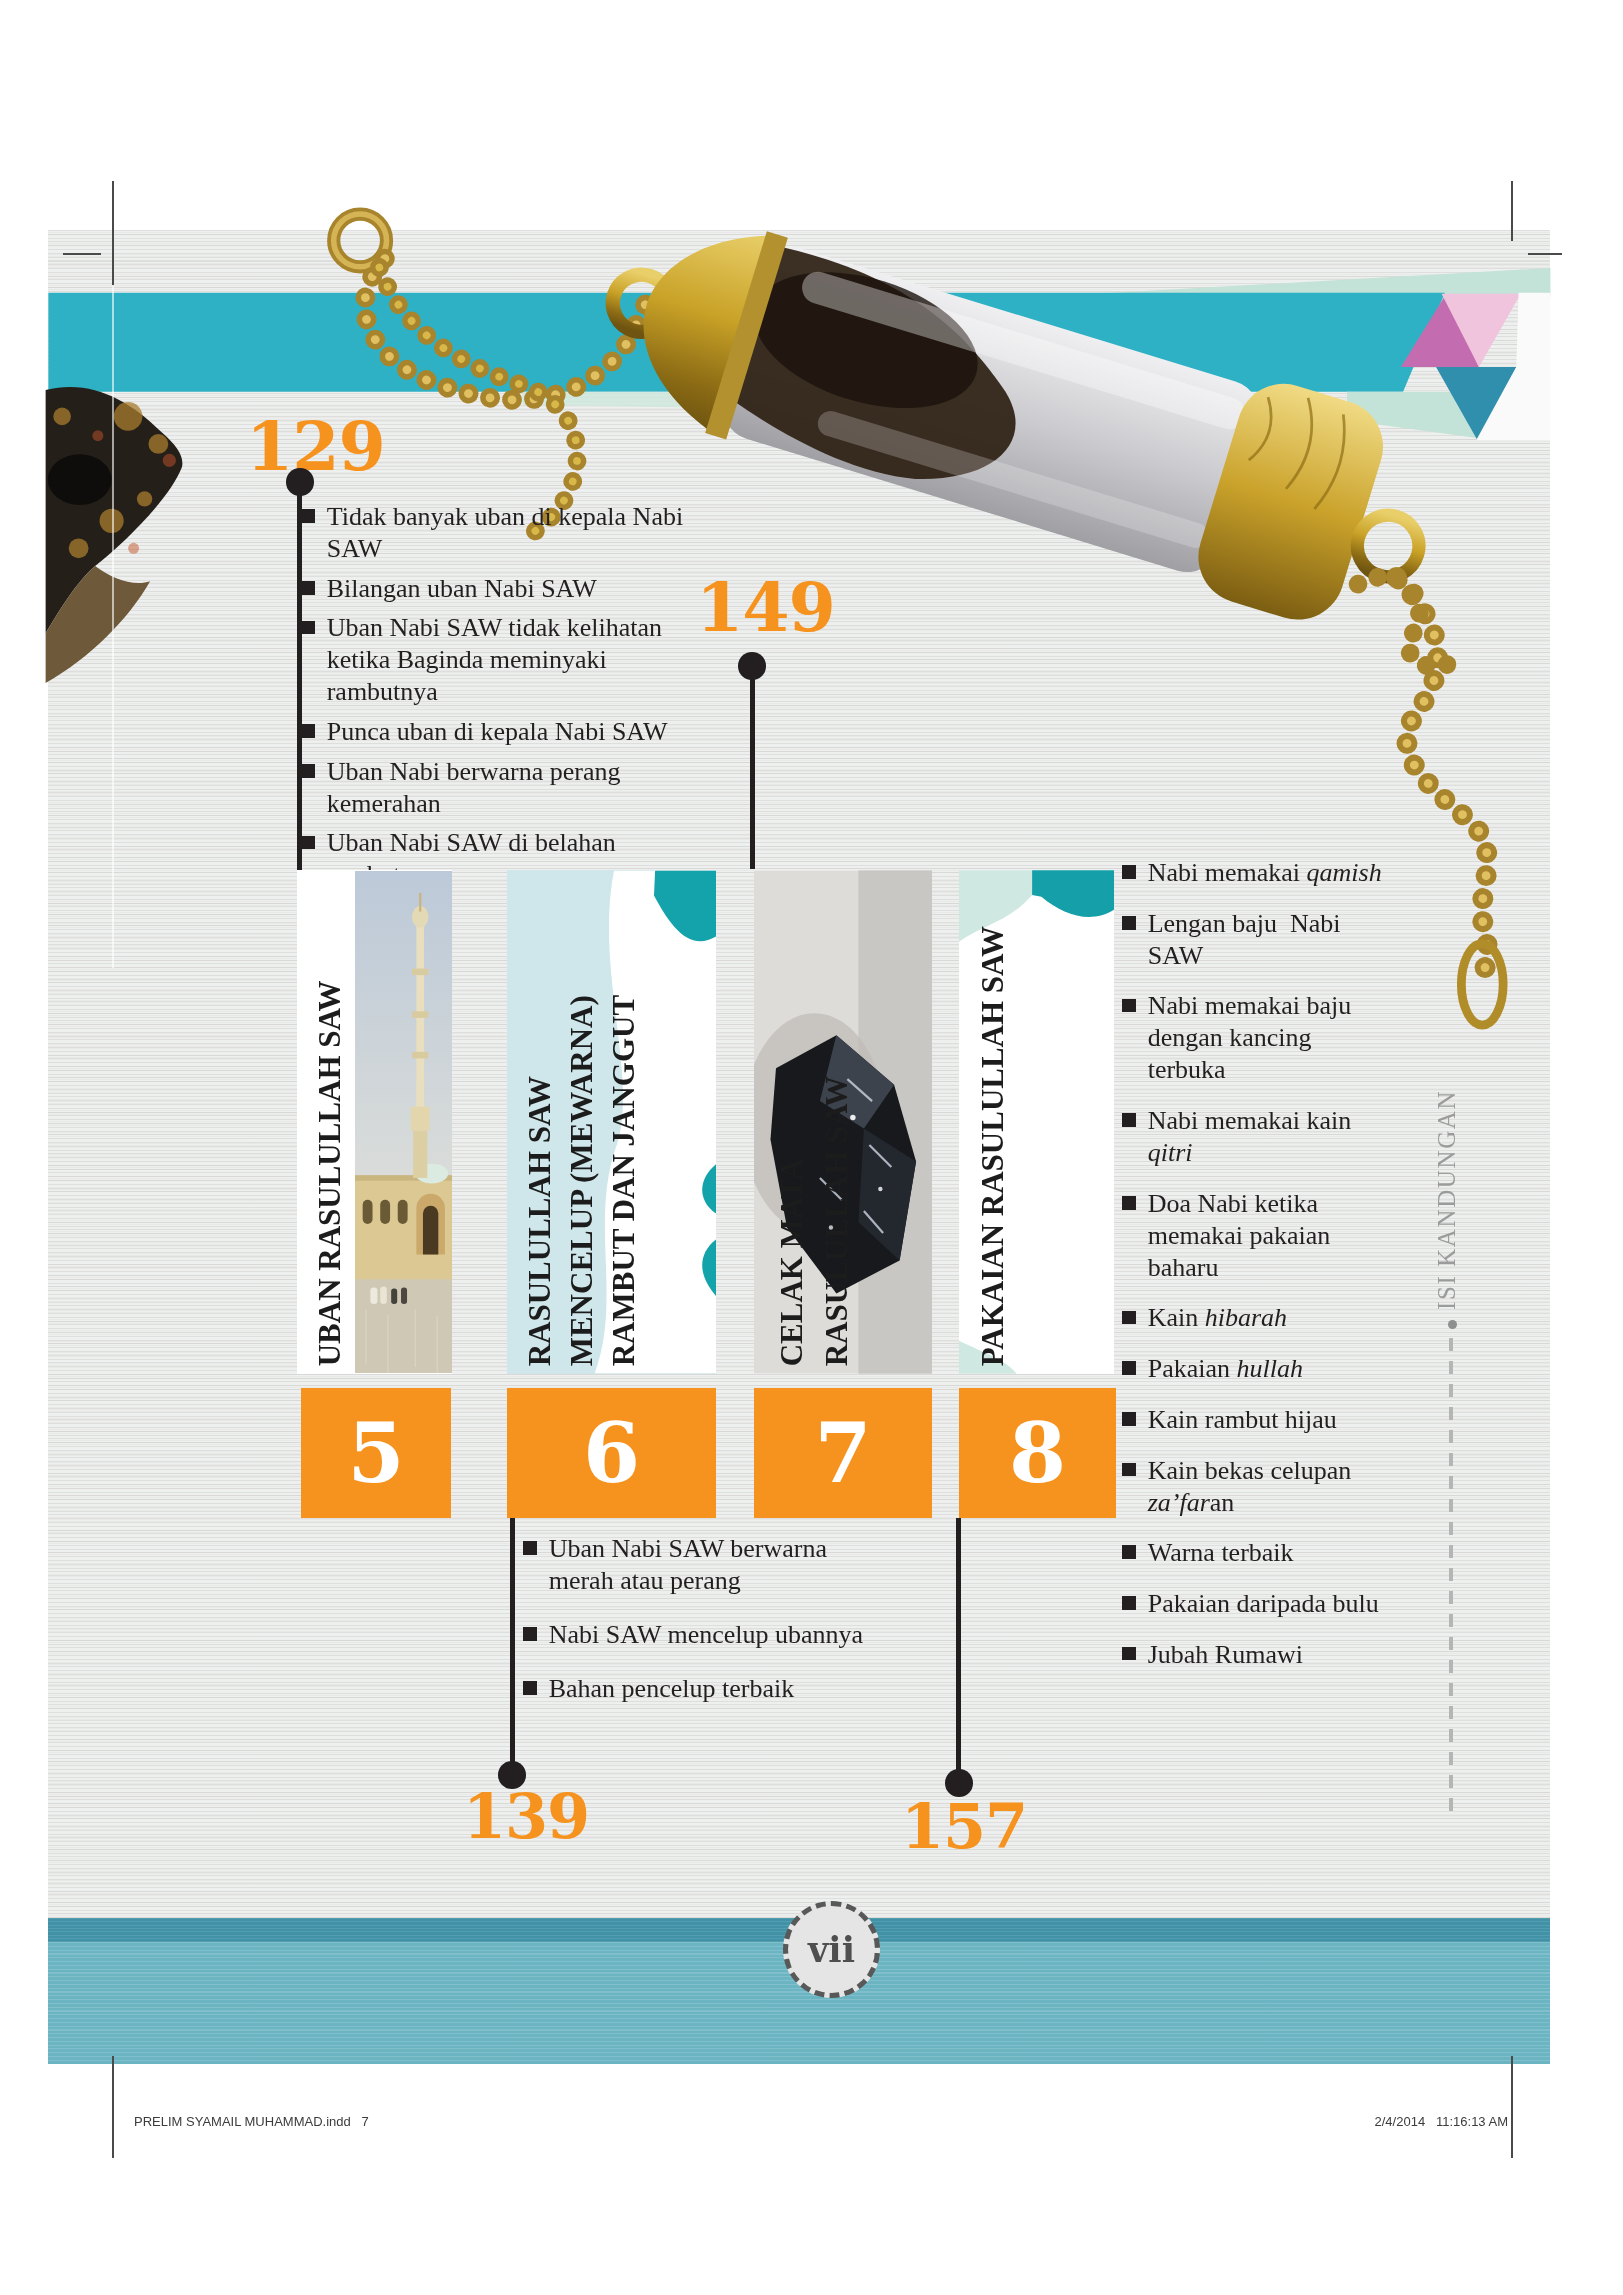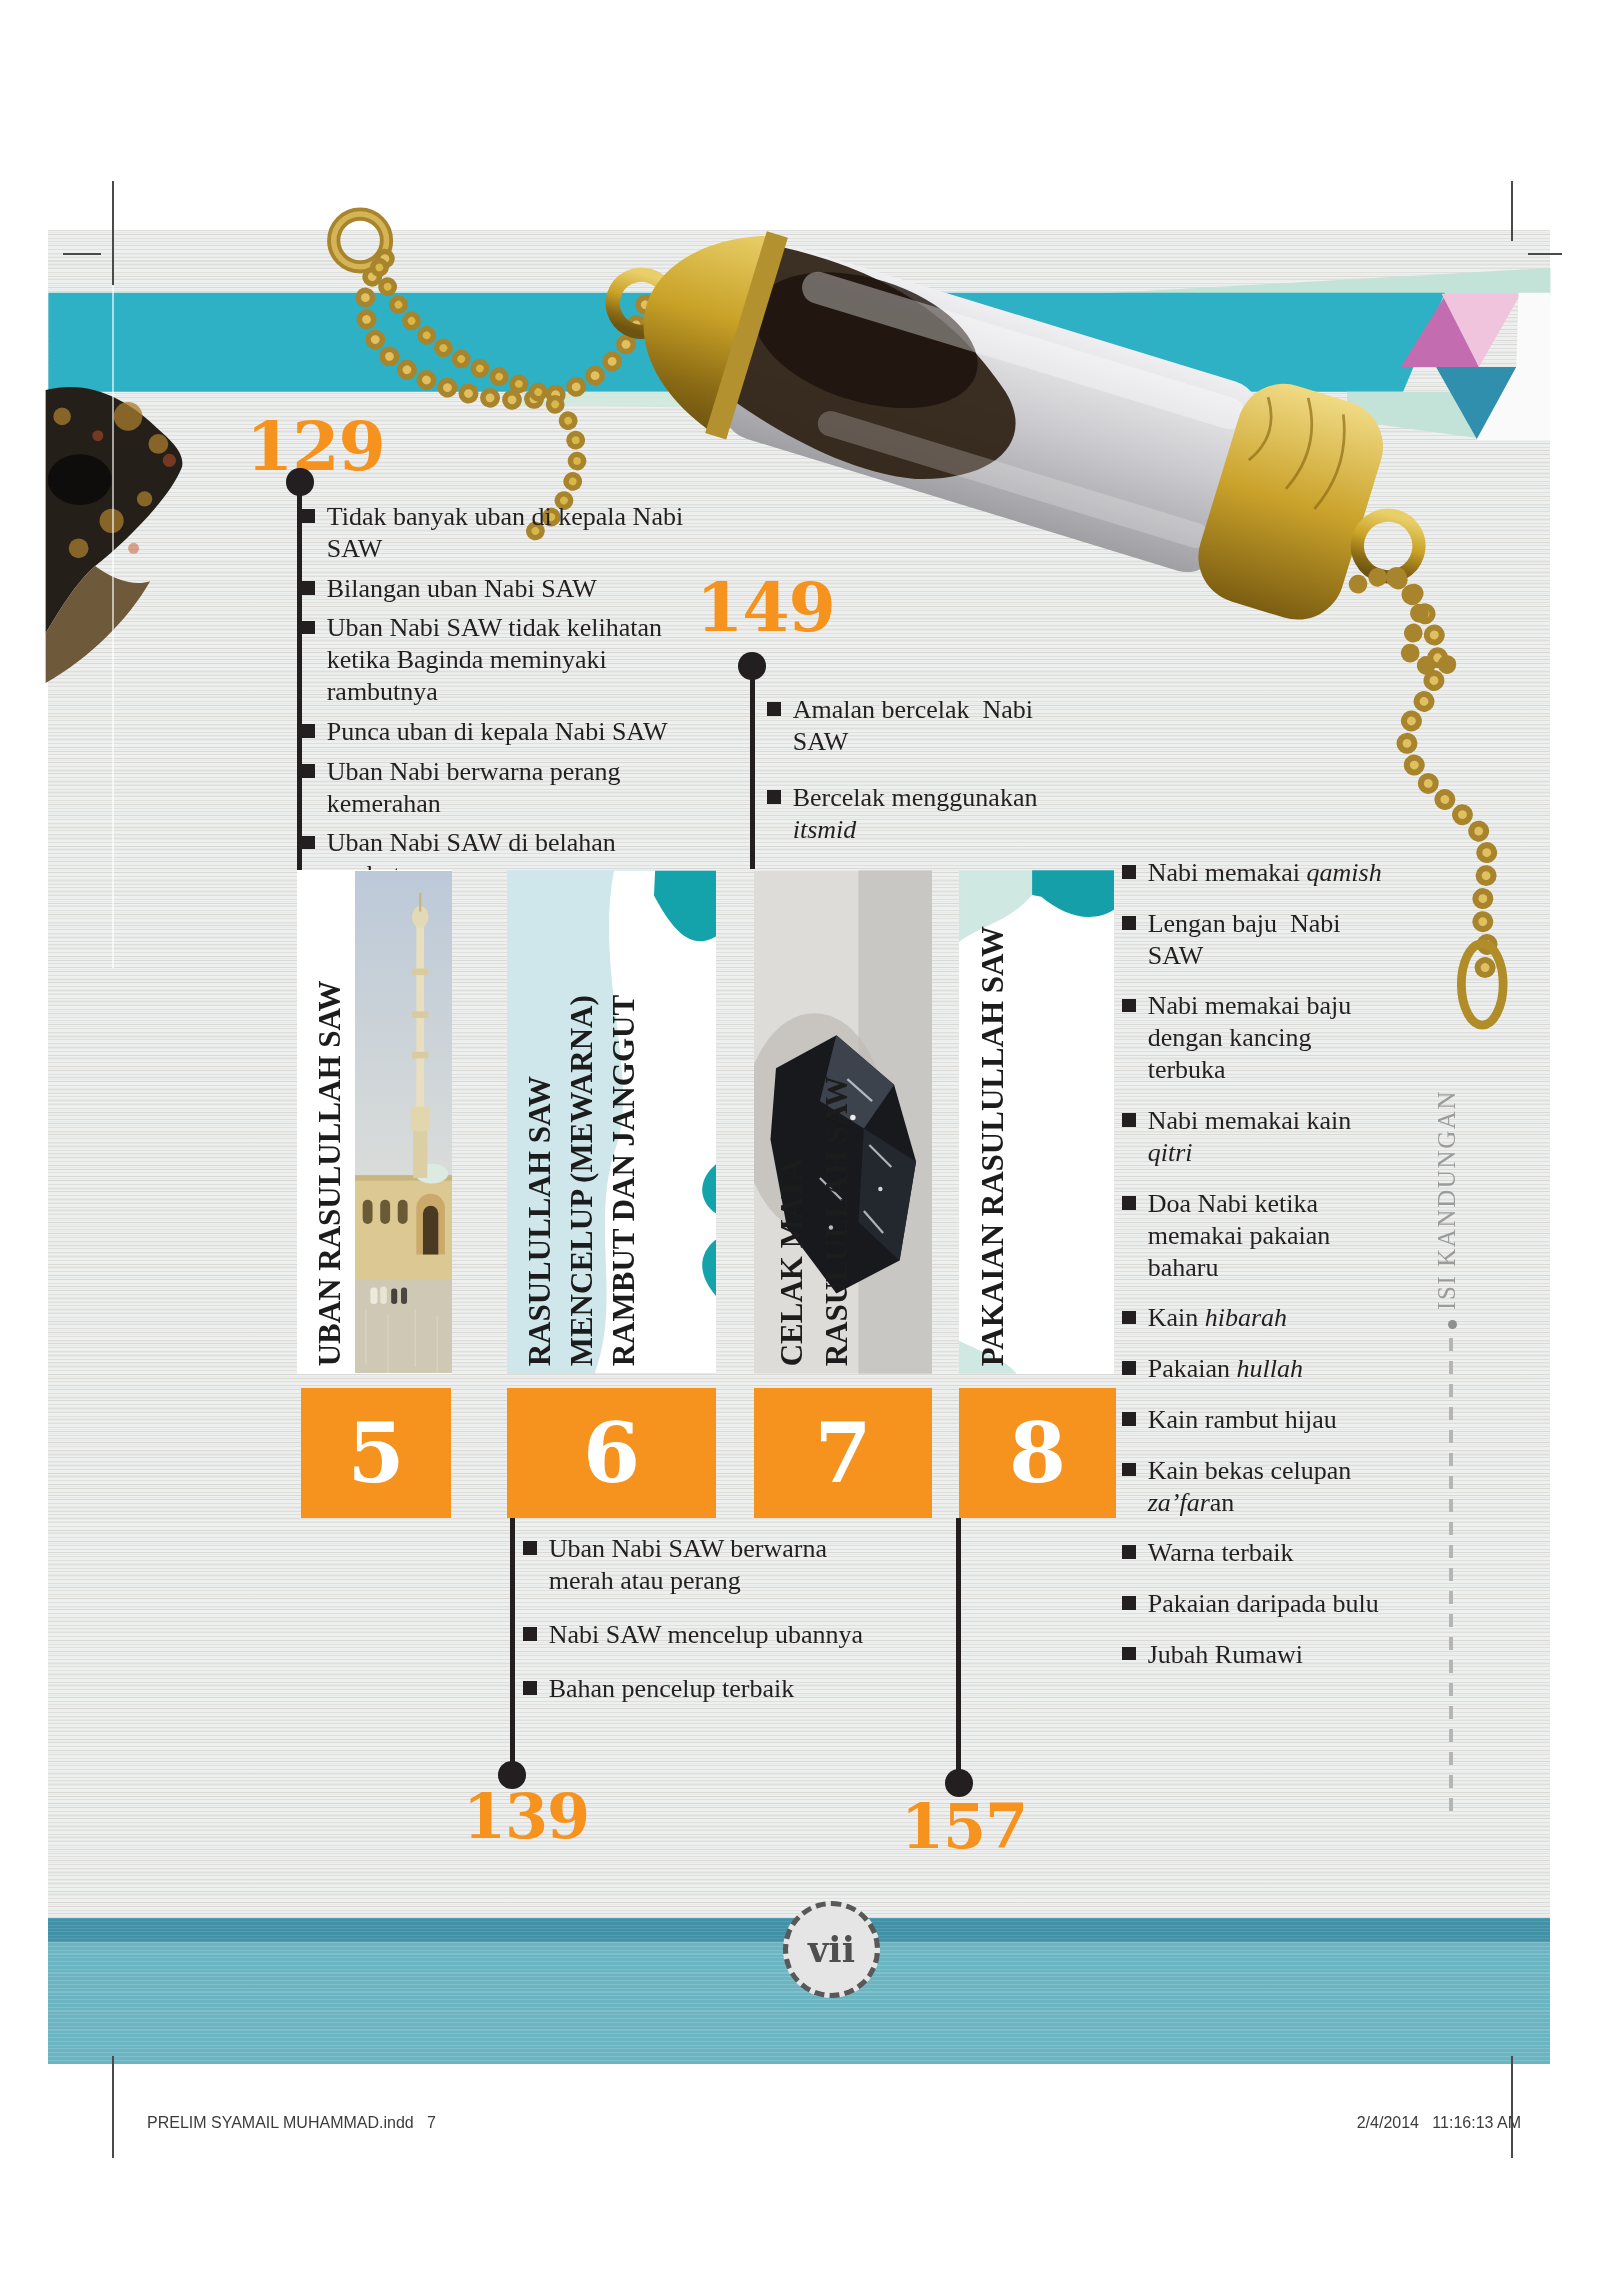--- a/index.html
+++ b/index.html
@@ -41,21 +41,21 @@
   
   #rail-label{transform-origin:0 0;transform:rotate(-90deg);width:297px;font-size:25px;letter-spacing:1.6px;
               color:#9b9b9b;font-family:"Liberation Serif",serif;text-align:left;}
   #rail-dot{width:8.8px;height:8.8px;border-radius:50%;background:#8f8f8f;}
   #rail-dash{width:3.8px;background:repeating-linear-gradient(180deg,#b5b5b5 0 13px,transparent 13px 23px);}
   
   #vii{left:783px;top:1901px;width:97px;height:97px;border-radius:50%;background:#e5e5e5;
        border:5px dashed #585858;display:flex;align-items:center;justify-content:center;box-sizing:border-box;}
   #vii span{font-weight:bold;font-size:35px;color:#4f4f4f;font-family:"DejaVu Serif",serif;}
   
-  .foot{font-family:"Liberation Sans","DejaVu Sans",sans-serif;font-size:16px;color:#3c3c3c;white-space:pre;margin-left:13px;}
+  .foot{font-family:"Liberation Sans","DejaVu Sans",sans-serif;font-size:13px;color:#3c3c3c;white-space:pre;}
 </style>
 </head>
 <body>
 
 <div id="canvas">
 
   <div class="abs" id="paper"></div>
   <div class="abs" id="band-dark"></div>
   <div class="abs" id="band-light"></div>
 
@@ -182,30 +182,20 @@
       </div>
       <div class="topic">
         <span class="sq"></span>
         <p><span>Uban Nabi SAW di belahan rambut</span></p>
       </div>
     </div>
 
   <div class="abs bignum" style="left:696px;top:567px;font-size:68px;">149</div>
   <div class="abs cdot" style="left:738px;top:652px;"></div>
   <div class="abs cline" style="left:750px;top:677px;height:192px;"></div>
-  <div class="abs topics gap44" style="left:767px;top:694px;width:297px;">
-      <div class="topic">
-        <span class="sq"></span>
-        <p><span>Amalan bercelak  Nabi SAW</span></p>
-      </div>
-      <div class="topic">
-        <span class="sq"></span>
-        <p><span>Bercelak menggunakan </span><em>itsmid</em></p>
-      </div>
-    </div>
 
   <div class="abs panel" style="left:297px;width:155px;">
     <svg class="abs" style="left:58px;top:0;" width="97" height="504" viewBox="0 0 177 916">
       <rect width="177" height="916" fill="url(#skyg)"></rect>
       <rect x="0" y="740" width="177" height="176" fill="#cfc8b4"></rect>
       <rect x="0" y="560" width="177" height="185" fill="#dbc893"></rect>
       <rect x="0" y="555" width="177" height="10" fill="#c9b57e"></rect>
       <g fill="#6b5a36">
         <rect x="14" y="600" width="18" height="44" rx="9"></rect>
         <rect x="46" y="600" width="18" height="44" rx="9"></rect>

